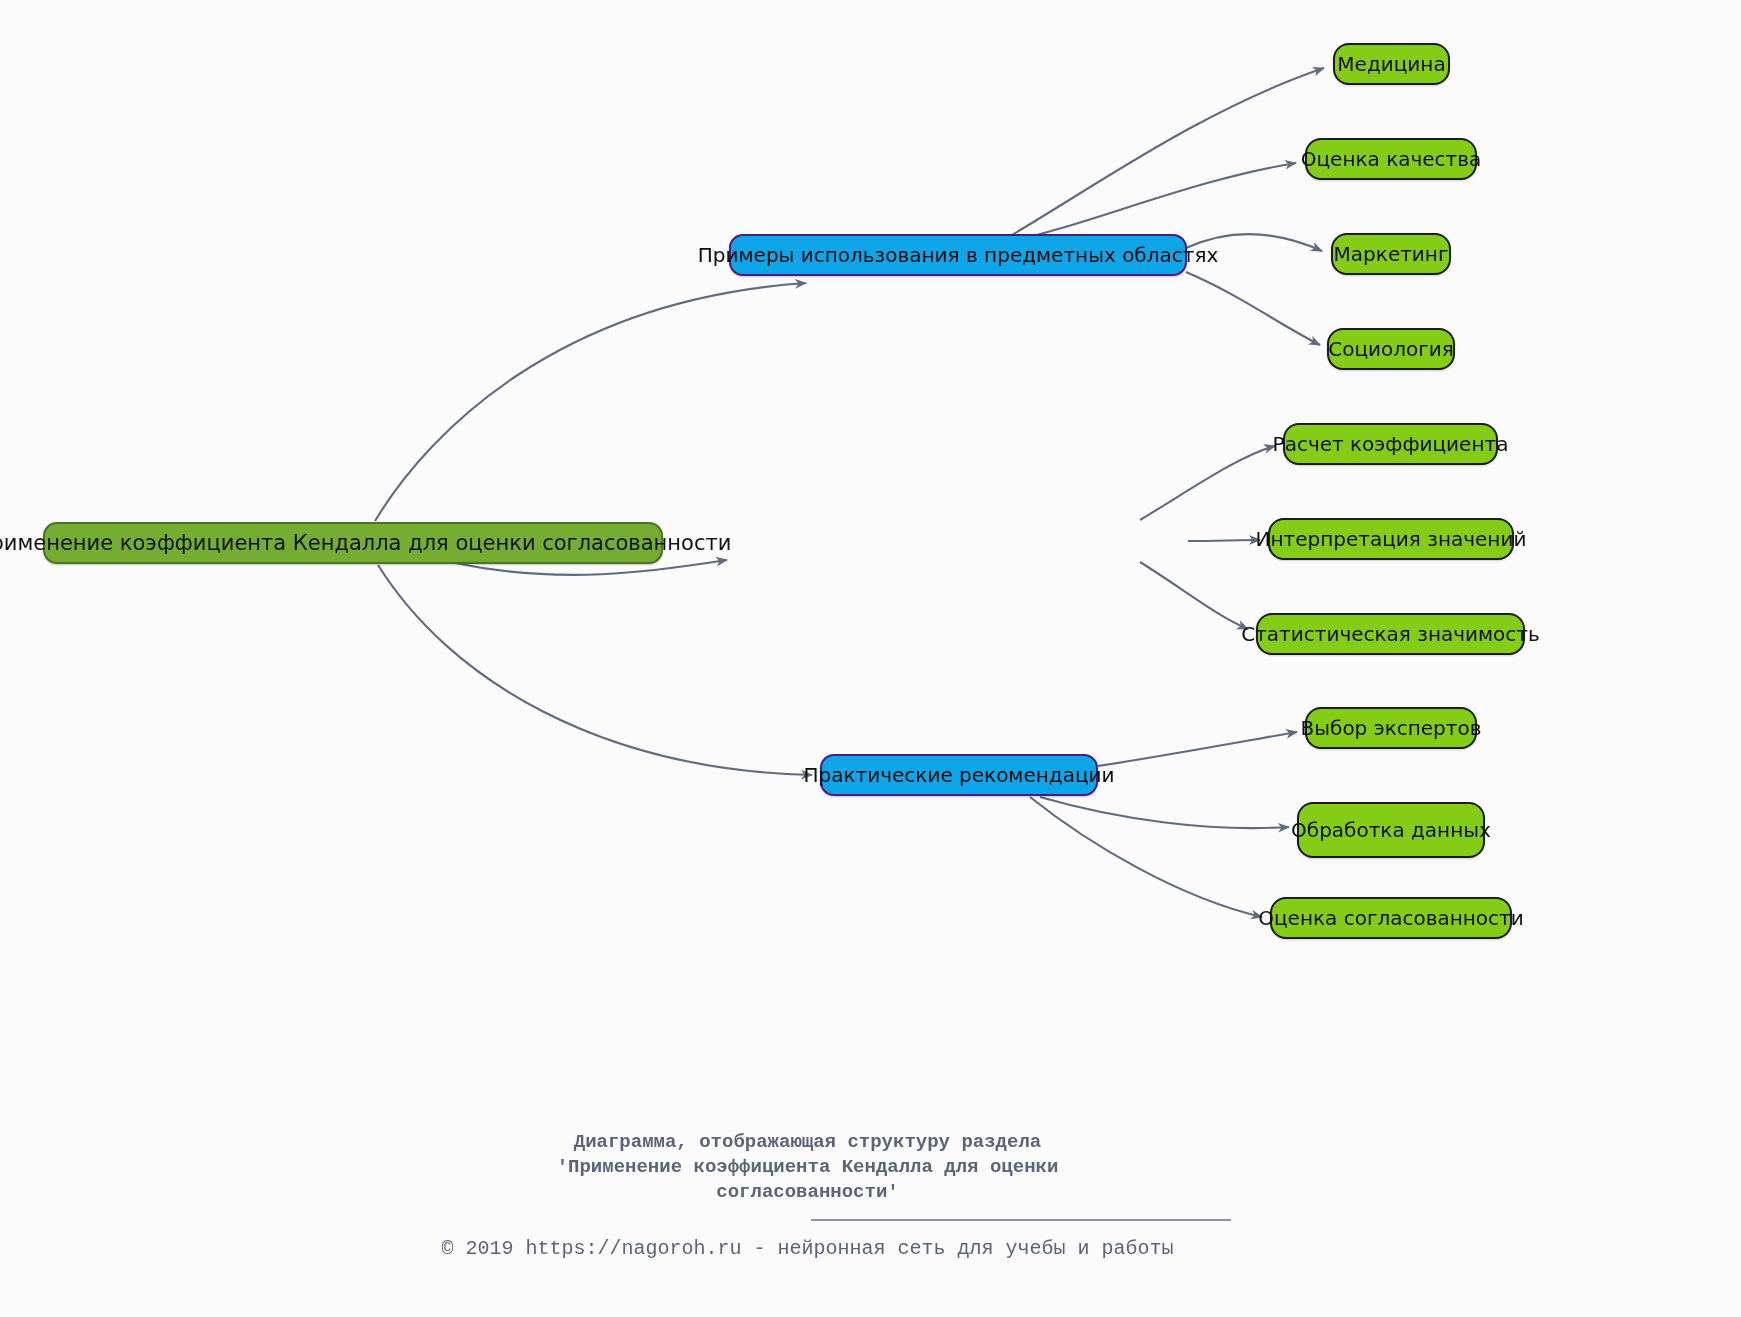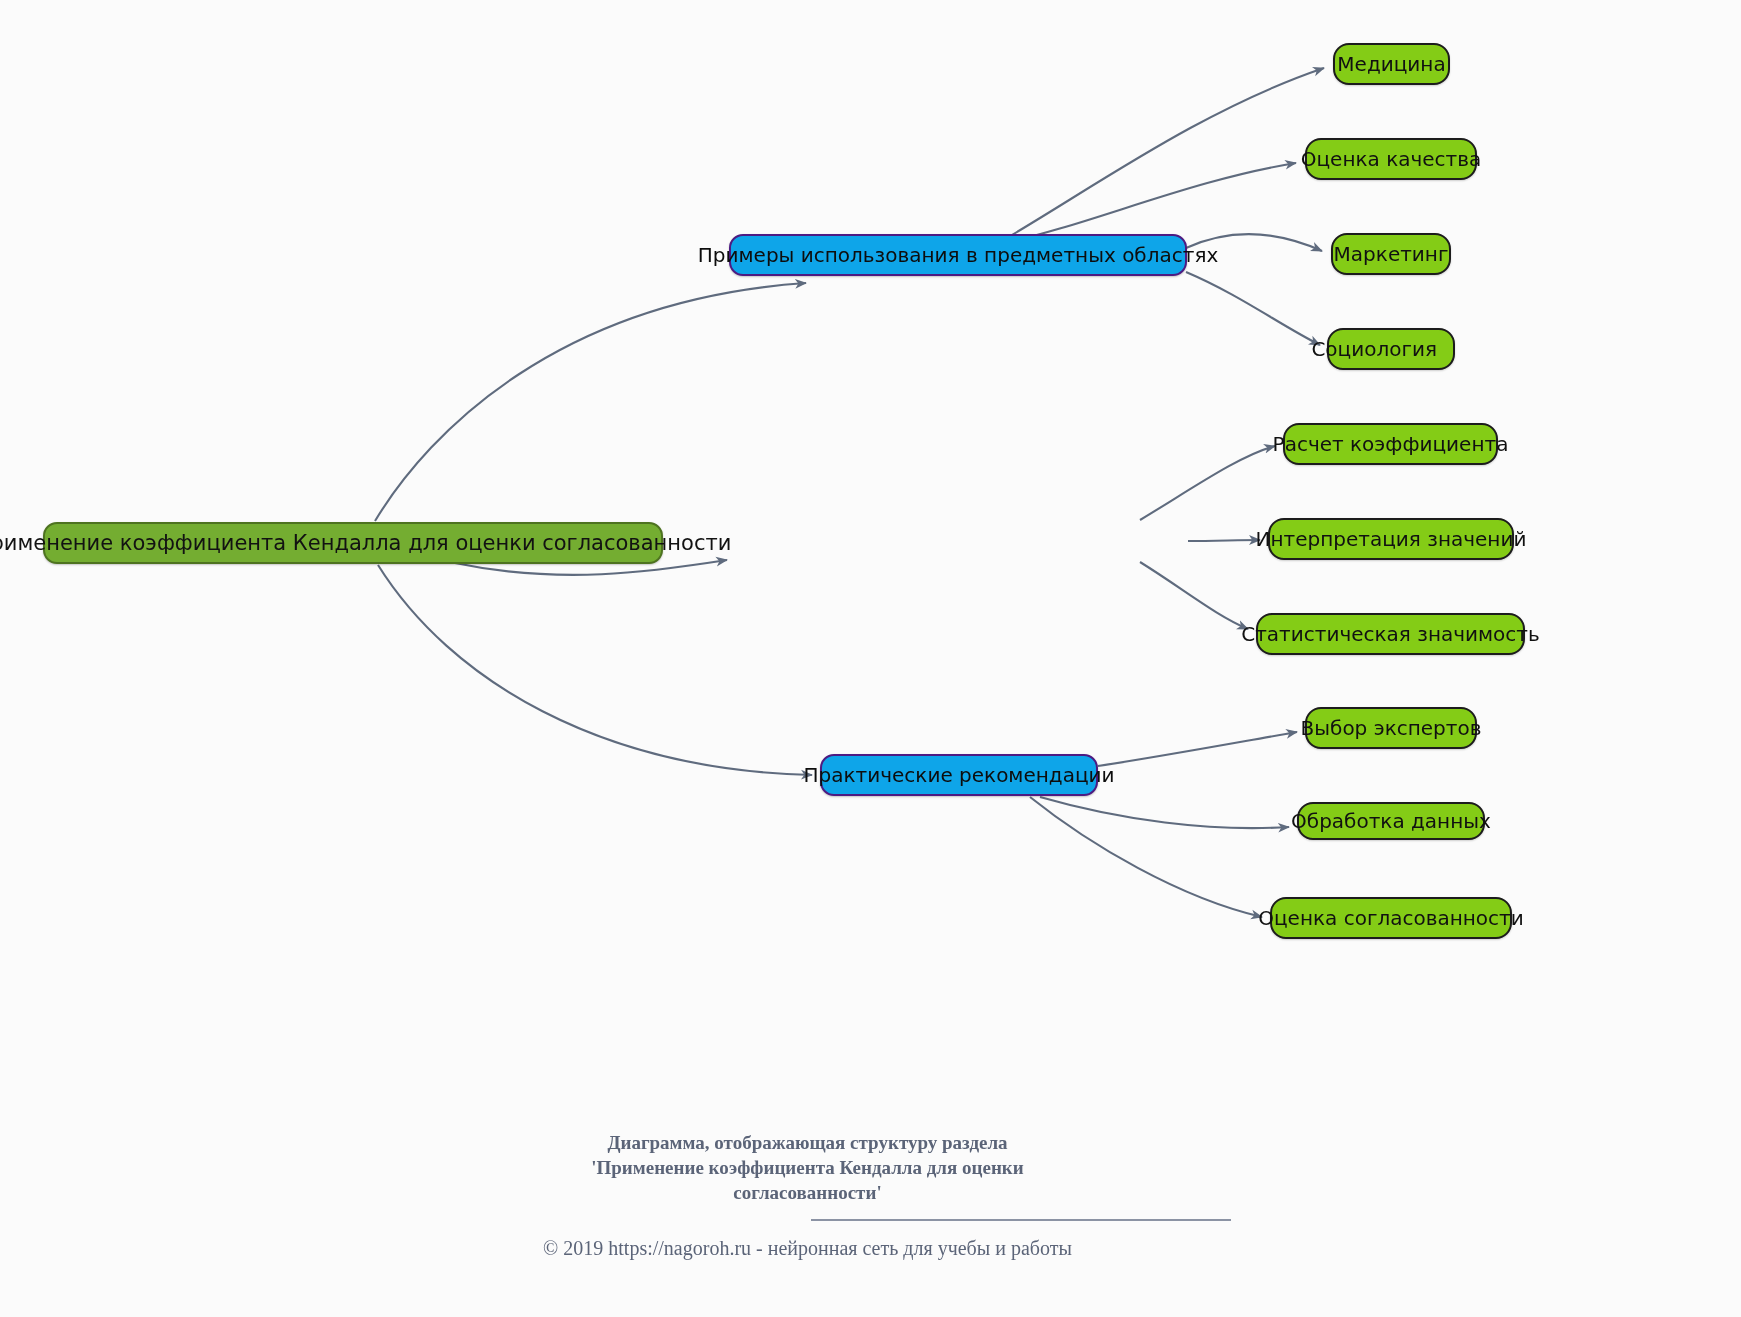--- a/index.html
+++ b/index.html
@@ -60,21 +60,21 @@
     font-size: 20px;
     padding: 0 16px;
     box-shadow: 0 1px 2px rgba(0,0,0,0.18);
   }
   .caption {
     position: absolute;
     left: 0;
     width: 1615px;
     text-align: center;
     color: #5b6478;
-    font-family: Liberation Serif, serif;
+    font-family: Liberation Mono, monospace;
   }
   #caption-title {
     top: 1130px;
     font-size: 19px;
     font-weight: bold;
     line-height: 1.32;
   }
   #caption-rule {
     position: absolute;
     left: 811px;
@@ -133,21 +133,21 @@
 
   <div class="node node-leaf" style="left:1333px; top:43px; width:117px; height:42px;">
     <span>Медицина</span>
   </div>
   <div class="node node-leaf" style="left:1305px; top:138px; width:172px; height:42px;">
     <span>Оценка качества</span>
   </div>
   <div class="node node-leaf" style="left:1331px; top:233px; width:120px; height:42px;">
     <span>Маркетинг</span>
   </div>
-  <div class="node node-leaf" style="left:1327px; top:328px; width:128px; height:42px;justify-content:flex-end;">
+  <div class="node node-leaf" style="left:1327px; top:328px; width:128px; height:42px;">
     <span>Социология</span>
   </div>
 
 
   <div class="node node-leaf" style="left:1283px; top:423px; width:215px; height:42px;border-radius:16px;">
     <span>Расчет коэффициента</span>
   </div>
   <div class="node node-leaf" style="left:1268px; top:518px; width:246px; height:42px;">
     <span>Интерпретация значений</span>
   </div>
@@ -155,21 +155,21 @@
     <span>Статистическая значимость</span>
   </div>
 
   <div class="node node-branch" style="left:820px; top:754px; width:278px; height:42px;">
     <span>Практические рекомендации</span>
   </div>
 
   <div class="node node-leaf" style="left:1305px; top:707px; width:172px; height:42px;">
     <span>Выбор экспертов</span>
   </div>
-  <div class="node node-leaf" style="left:1297px; top:802px; width:188px; height:38px;">
+  <div class="node node-leaf" style="left:1297px; top:802px; width:188px; height:56px;">
     <span>Обработка данных</span>
   </div>
   <div class="node node-leaf" style="left:1270px; top:897px; width:242px; height:42px;">
     <span>Оценка согласованности</span>
   </div>
 
   <div class="caption" id="caption-title">
     <div>Диаграмма, отображающая структуру раздела</div>
     <div>'Применение коэффициента Кендалла для оценки</div>
     <div>согласованности'</div>

